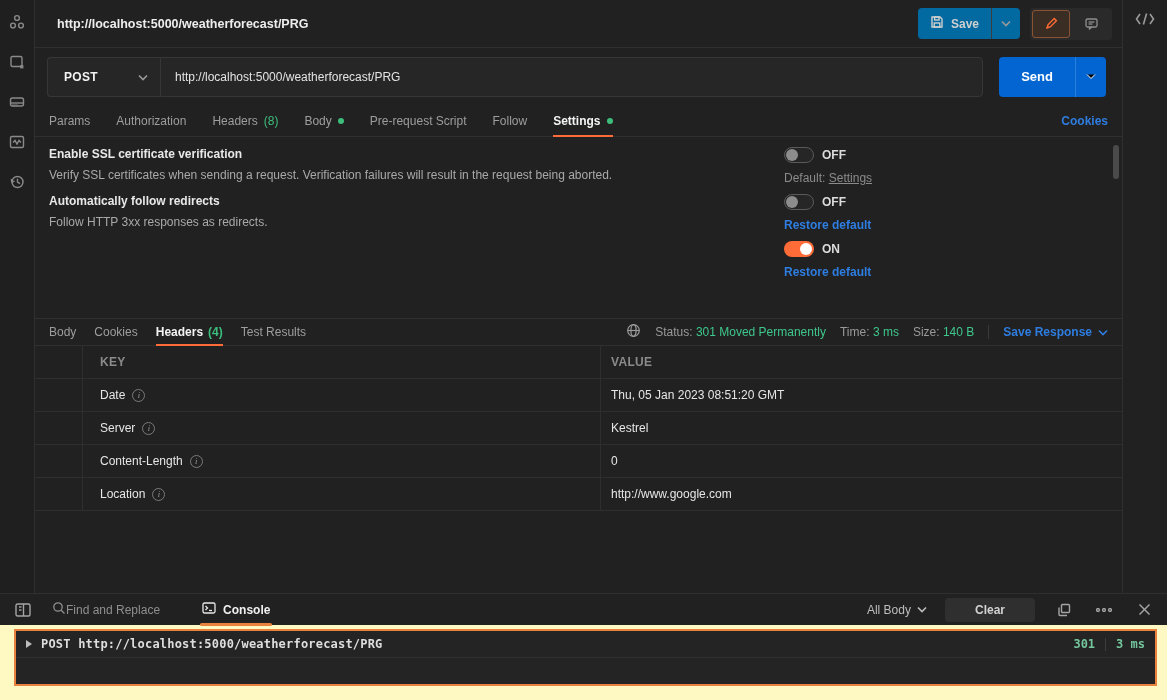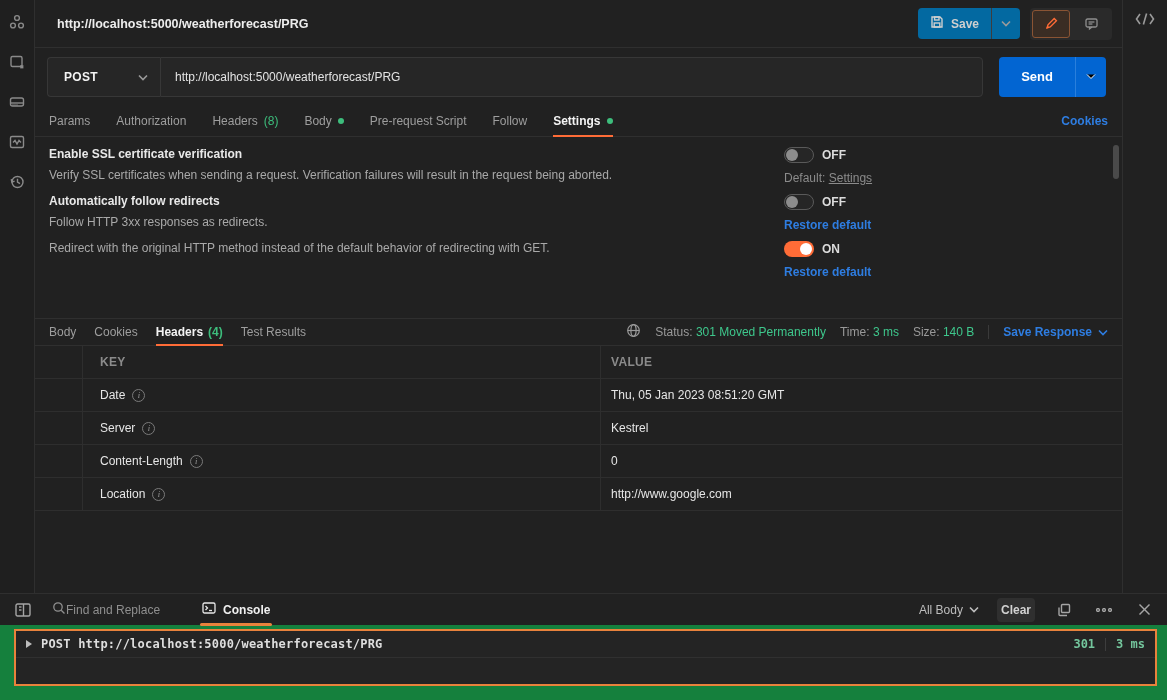--- a/index.html
+++ b/index.html
@@ -105,26 +105,26 @@
   
   .bottom-bar { height:32px; background:#212121; border-top:1px solid #2f2f2f; display:flex; align-items:center; padding:0 12px; gap:18px; }
   .panel-icon svg, .find svg { stroke:#8f8f8f; fill:none; stroke-width:1.3; }
   .find { display:flex; align-items:center; color:#8f8f8f; cursor:pointer; }
   .console-tab { position:relative; height:32px; display:flex; align-items:center; gap:7px; color:#f0f0f0; font-weight:bold; cursor:pointer; padding:0 2px; margin-left:22px; }
   .console-tab::after { content:""; position:absolute; left:0; right:0; bottom:0; height:3px; background:#e8823c; border-radius:2px; }
   .console-tab svg { stroke:#e8e8e8; fill:none; stroke-width:1.3; }
   .bb-spacer { flex:1; }
   .all-logs { display:flex; align-items:center; gap:6px; color:#bdbdbd; cursor:pointer; }
   .all-logs svg { stroke:#bdbdbd; fill:none; stroke-width:1.6; }
-  .clear-btn { background:#2f2f2f; color:#d2d2d2; font-weight:bold; border-radius:4px; padding:5px 4px; cursor:pointer; }
+  .clear-btn { background:#2f2f2f; color:#d2d2d2; font-weight:bold; border-radius:4px; padding:5px 30px; cursor:pointer; }
   .bb-icon { display:flex; align-items:center; justify-content:center; width:22px; cursor:pointer; }
   .bb-icon svg { stroke:#a5a5a5; fill:none; stroke-width:1.4; }
 
   
-  .console-zone { flex:1; background:#15803d; padding:4px 10px 0 14px; }
+  .console-zone { flex:1; background:#fef9c3; padding:4px 10px 0 14px; }
   .console-box { width:1143px; height:57px; background:#242424; border:2px solid #e8823c; }
   .console-row { height:27px; display:flex; align-items:center; padding:0 10px; border-bottom:1px solid #303030;
     font-family:"DejaVu Sans Mono", monospace; font-size:12px; color:#dedede; }
   .tri { width:0; height:0; border-left:6px solid #bdbdbd; border-top:4px solid transparent; border-bottom:4px solid transparent; margin-right:9px; }
   .console-text { font-weight:bold; letter-spacing:.2px; }
   .console-right { margin-left:auto; display:flex; align-items:center; gap:10px; color:#74c69d; font-weight:bold; }
   .console-sep { width:1px; height:13px; background:#3d3d3d; }
 </style>
 </head>
 <body>
@@ -291,21 +291,20 @@
                   <div class="knob"></div>
                 </div>
               <span class="toggle-label">OFF</span>
             </div>
             <div class="restore-link">Restore default</div>
           </div>
         </div>
 
         <div class="setting-row">
           <div class="setting-left">
-            <div class="setting-desc">Redirect with the original HTTP method instead of the default behavior of redirecting with GET.</div>
           </div>
           <div class="setting-right">
             <div class="toggle-line">
               <div class="toggle on">
                   <div class="knob"></div>
                 </div>
               <span class="toggle-label">ON</span>
             </div>
             <div class="restore-link">Restore default</div>
           </div>

